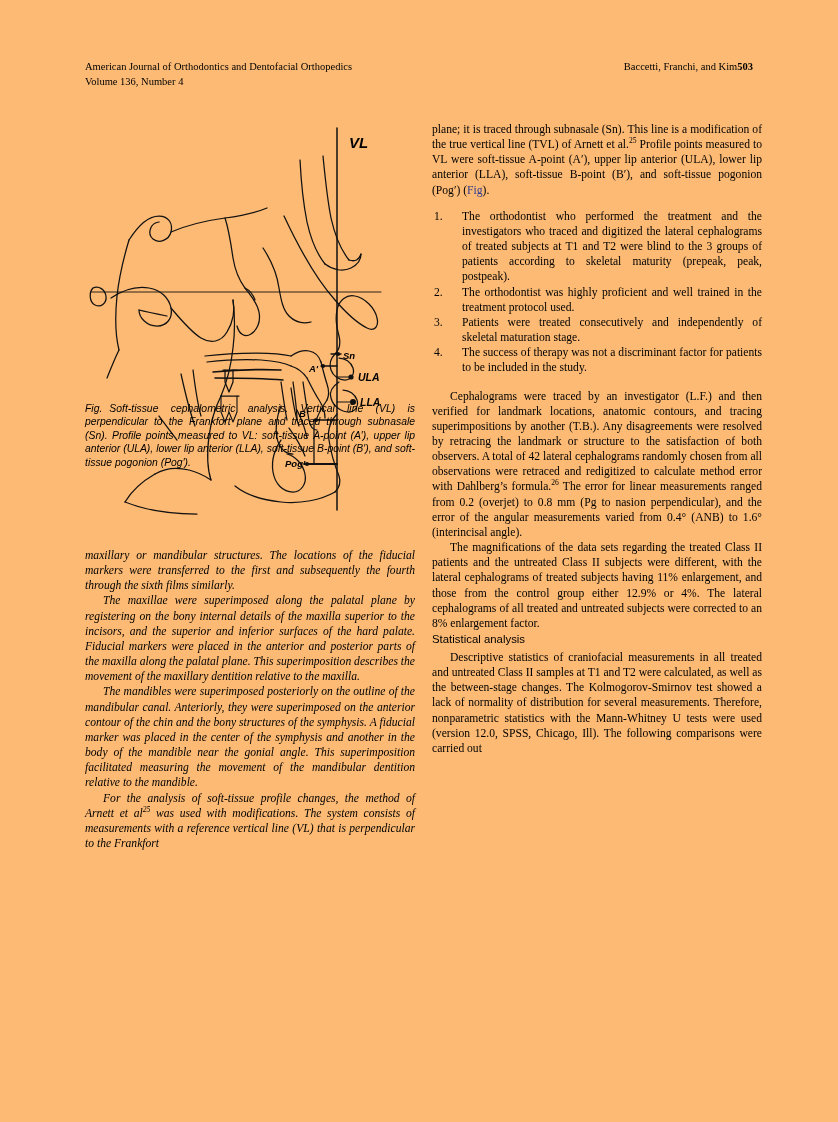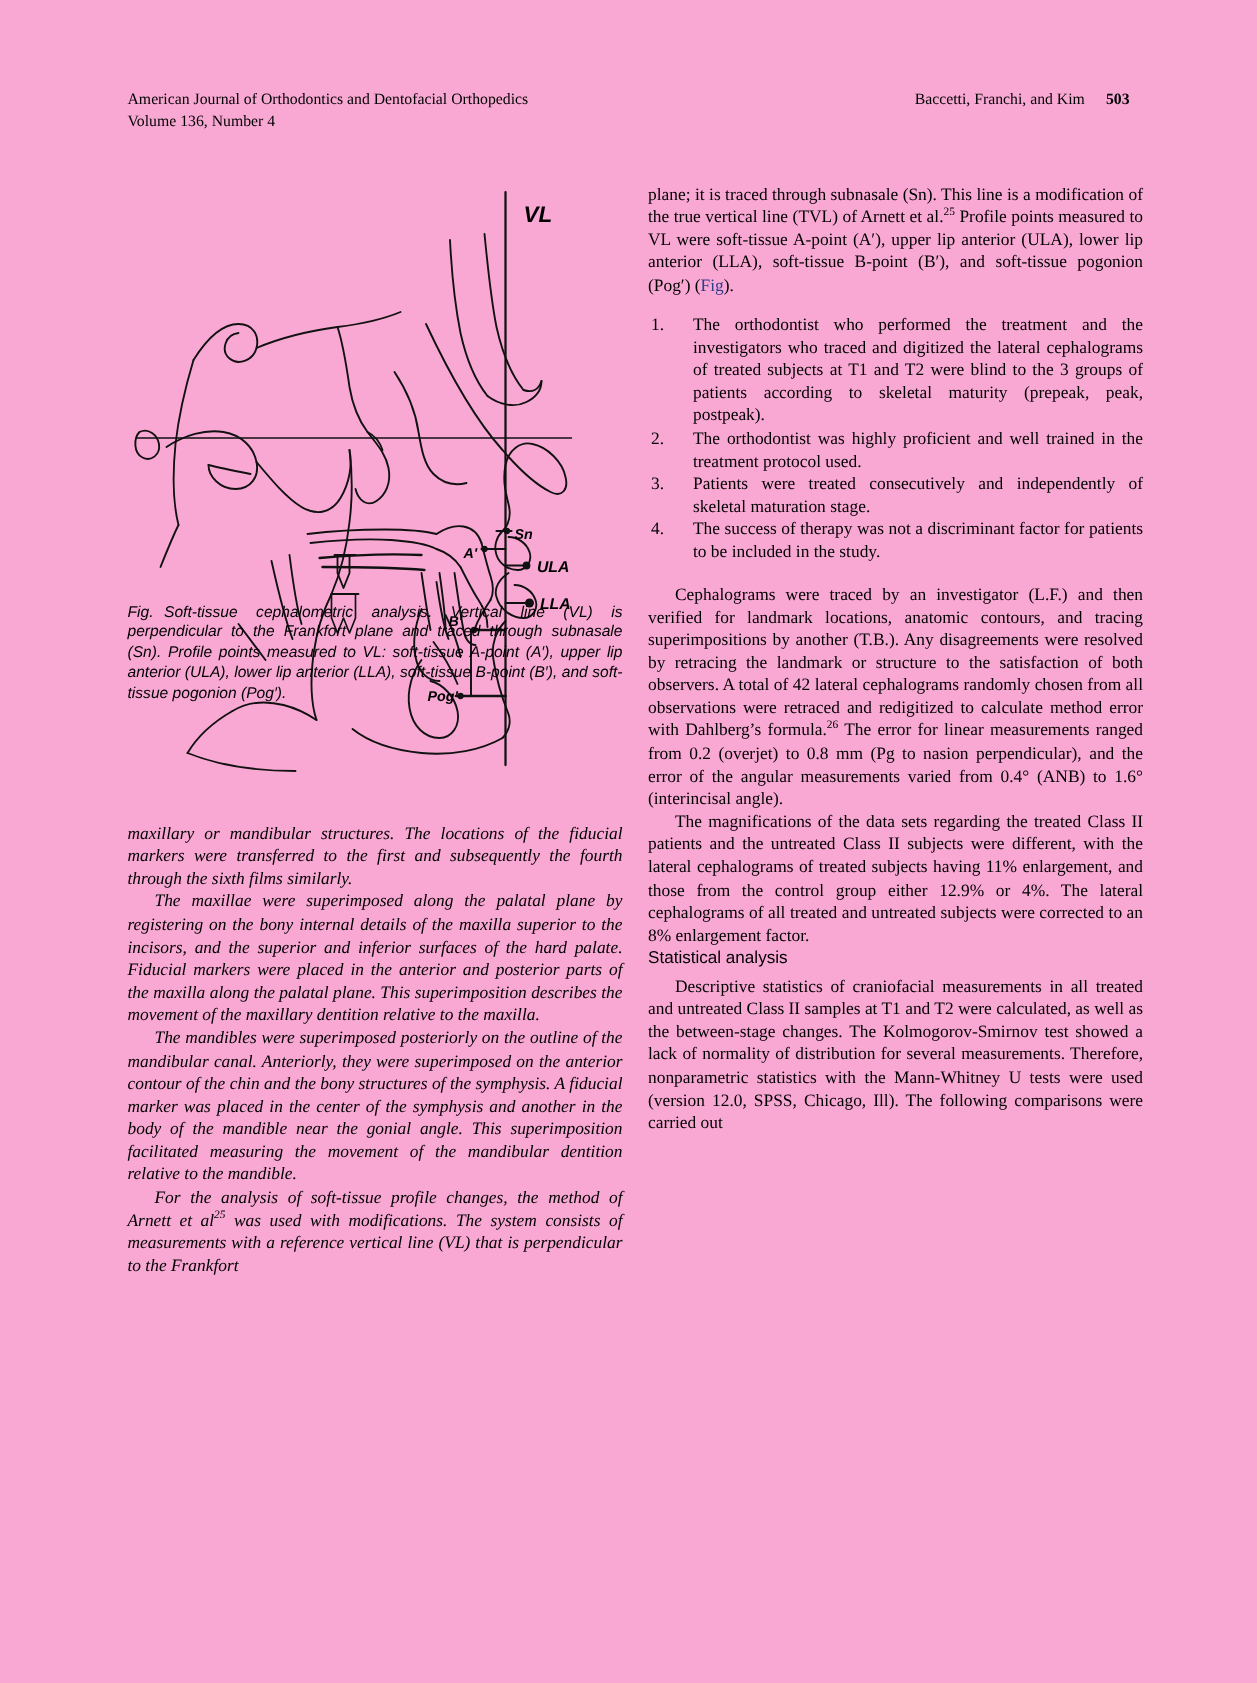--- a/index.html
+++ b/index.html
@@ -6,39 +6,38 @@
   body{
     width:838px;height:1122px;
     font-family:"Liberation Serif", serif;
     color:#000;
     position:relative;
     overflow:hidden;
   }
   .page{
     position:absolute;
     left:0;top:0;width:838px;height:1122px;
-    background:#f9a8d4;
+    background:#fdba74;
   }
 
   
   .runhead{
     position:absolute;
     left:85px;top:60px;width:668px;
     font-size:10.5px;
     line-height:13.5px;
   }
   .runhead .rh-left{
     float:left;
   }
   .runhead .rh-right{
     float:right;
     text-align:right;
   }
   .runhead .rh-right .pageno{
-    margin-left:14px;
     font-weight:bold;
   }
   .runhead .rh-line2{clear:both;padding-top:1px;}
 
   
   .col{
     position:absolute;
     top:122px;
     width:330px;
     font-size:11.6px;

